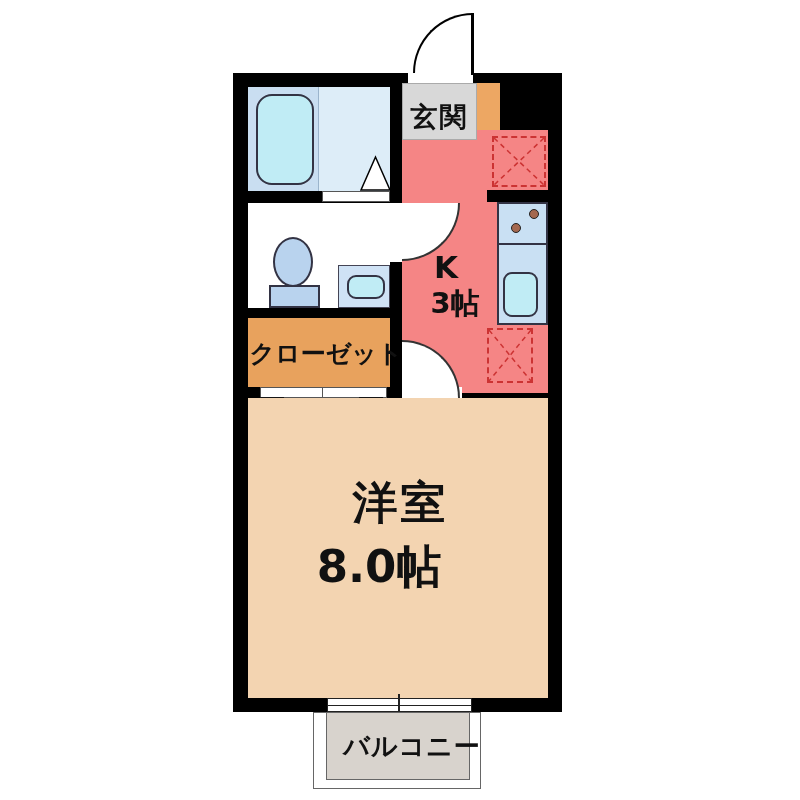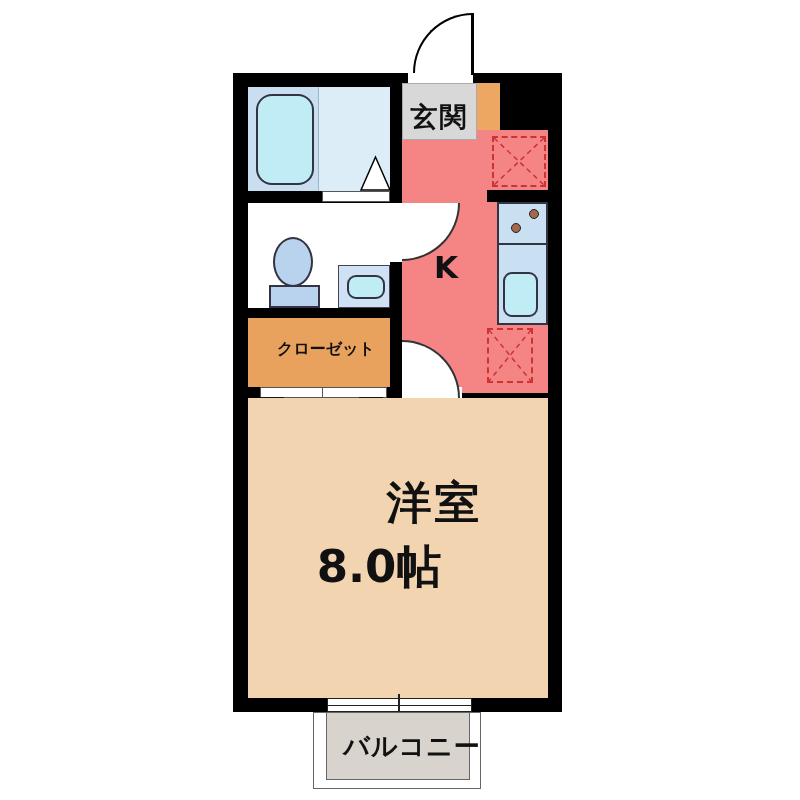--- a/index.html
+++ b/index.html
@@ -29,38 +29,39 @@
   </svg>
   <div class="abs doorstrip" style="left:322px;top:191px;width:68px;height:11px;"></div>
 
   <div class="abs" style="left:248px;top:203px;width:142px;height:105px;background:#fff;"></div>
   <div class="abs" style="left: 269px; top: 285px; width: 51px; height: 23px; border: 2px solid rgb(51, 51, 68); background-color: rgb(185, 211, 238);"></div>
   <div class="abs" style="left: 273px; top: 237px; width: 40px; height: 50px; border: 2px solid rgb(51, 51, 68); border-radius: 50%; background-color: rgb(185, 211, 238);"></div>
   <div class="abs" style="left: 338px; top: 265px; width: 52px; height: 43px; border: 1px solid rgb(68, 68, 85); background-color: rgb(207, 226, 245);"></div>
   <div class="abs" style="left: 347px; top: 275px; width: 38px; height: 24px; border: 2px solid rgb(51, 51, 68); border-radius: 9px; background-color: rgb(192, 236, 245);"></div>
 
   <div class="abs" style="left: 248px; top: 318px; width: 142px; height: 69px; background-color: rgb(232, 162, 93);"></div>
-  <div class="lbl" style="left:248px;top:341px;width:156px;font-size:16px;letter-spacing:0px;">クローゼット</div>
+  <div class="lbl" style="left:248px;top:341px;width:156px;font-size:25px;letter-spacing:0px;">クローゼット</div>
   <div class="abs doorstrip" style="left:260px;top:387px;width:127px;height:11px;">
     <div class="abs" style="left:61px;top:0;width:1px;height:9px;background:#555;"></div>
   </div>
   <svg class="abs" style="left:258px;top:397px;" width="28" height="26">
     <polygon points="3,1 25,1 14,24" fill="#fff" stroke="#000" stroke-width="1.5"></polygon>
   </svg>
   <svg class="abs" style="left:357px;top:397px;" width="28" height="26">
     <polygon points="3,1 25,1 14,24" fill="#fff" stroke="#000" stroke-width="1.5"></polygon>
   </svg>
 
   <div class="abs" style="left: 402px; top: 83px; width: 75px; height: 57px; border: 1px solid rgb(170, 170, 170); background-color: rgb(216, 216, 216);"></div>
   <div class="lbl" style="left:402px;top:103px;width:75px;font-size:27px;letter-spacing:2px;">玄関</div>
   <div class="abs" style="left: 477px; top: 83px; width: 23px; height: 47px; background-color: rgb(237, 167, 99);"></div>
 
   <div class="abs" style="left: 402px; top: 140px; width: 75px; height: 253px; background-color: rgb(245, 133, 133);"></div>
   <div class="abs" style="left: 477px; top: 130px; width: 71px; height: 263px; background-color: rgb(245, 133, 133);"></div>
   <div class="lbl" style="left:402px;top:252px;width:88px;font-size:31px;">K</div>
+  <div class="lbl" style="left:402px;top:289px;width:106px;font-size:29px;">3帖</div>
 
   <div class="abs dashedbox" style="left:492px;top:136px;width:54px;height:51px;">
     <svg width="50" height="47">
       <line x1="0" y1="0" x2="50" y2="47" stroke="#cc3333" stroke-width="1.5" stroke-dasharray="5 4"></line>
       <line x1="50" y1="0" x2="0" y2="47" stroke="#cc3333" stroke-width="1.5" stroke-dasharray="5 4"></line>
     </svg>
   </div>
   <div class="abs wall" style="left:487px;top:190px;width:61px;height:12px;"></div>
   <div class="abs" style="left: 497px; top: 202px; width: 51px; height: 123px; border: 2px solid rgb(51, 51, 68); background-color: rgb(201, 224, 243);">
     <div class="abs" style="left:0;top:39px;width:47px;height:1.5px;background:#334;"></div>
@@ -78,21 +79,21 @@
   <div class="abs opening" style="left:390px;top:203px;width:12px;height:59px;"></div>
   <div class="abs swing" style="left:402px;top:203px;width:58px;height:58px;border-right-width:2px;border-bottom-width:2px;border-bottom-right-radius:100%;"></div>
   <div class="abs opening" style="left:402px;top:387px;width:60px;height:13px;"></div>
   <div class="abs swing" style="left:402px;top:340px;width:58px;height:58px;border-top-width:2px;border-right-width:2px;border-top-right-radius:100%;"></div>
 
   <div class="abs opening" style="left:408px;top:73px;width:65px;height:10px;"></div>
   <div class="abs" style="left:413px;top:13px;width:60px;height:60px;border-top:2px solid #000;border-left:2px solid #000;border-top-left-radius:100%;"></div>
   <div class="abs wall" style="left:471px;top:13px;width:3px;height:62px;"></div>
 
   <div class="abs" style="left: 248px; top: 398px; width: 300px; height: 300px; background-color: rgb(243, 212, 177);"></div>
-  <div class="lbl" style="left:248px;top:480px;width:305px;font-size:45px;letter-spacing:3px;margin-left:34px;">洋室</div>
+  <div class="lbl" style="left:248px;top:480px;width:305px;font-size:45px;letter-spacing:3px;">洋室</div>
   <div class="lbl" style="left:248px;top:544px;width:262px;font-size:45px;">8.0帖</div>
 
   <div class="abs" style="left:327px;top:698px;width:145px;height:14px;background:#fff;border:1px solid #222;">
     <div class="abs" style="left:0;top:6px;width:143px;height:1px;background:#222;"></div>
   </div>
   <div class="abs" style="left:398px;top:694px;width:2px;height:22px;background:#222;"></div>
 
   <div class="abs" style="left:313px;top:712px;width:168px;height:77px;background:#fff;border:1px solid #666;"></div>
   <div class="abs" style="left: 326px; top: 712px; width: 144px; height: 68px; border: 1px solid rgb(102, 102, 102); background-color: rgb(216, 211, 205);"></div>
   <div class="lbl" style="left:340px;top:733px;width:144px;font-size:26px;letter-spacing:1px;">バルコニー</div>

